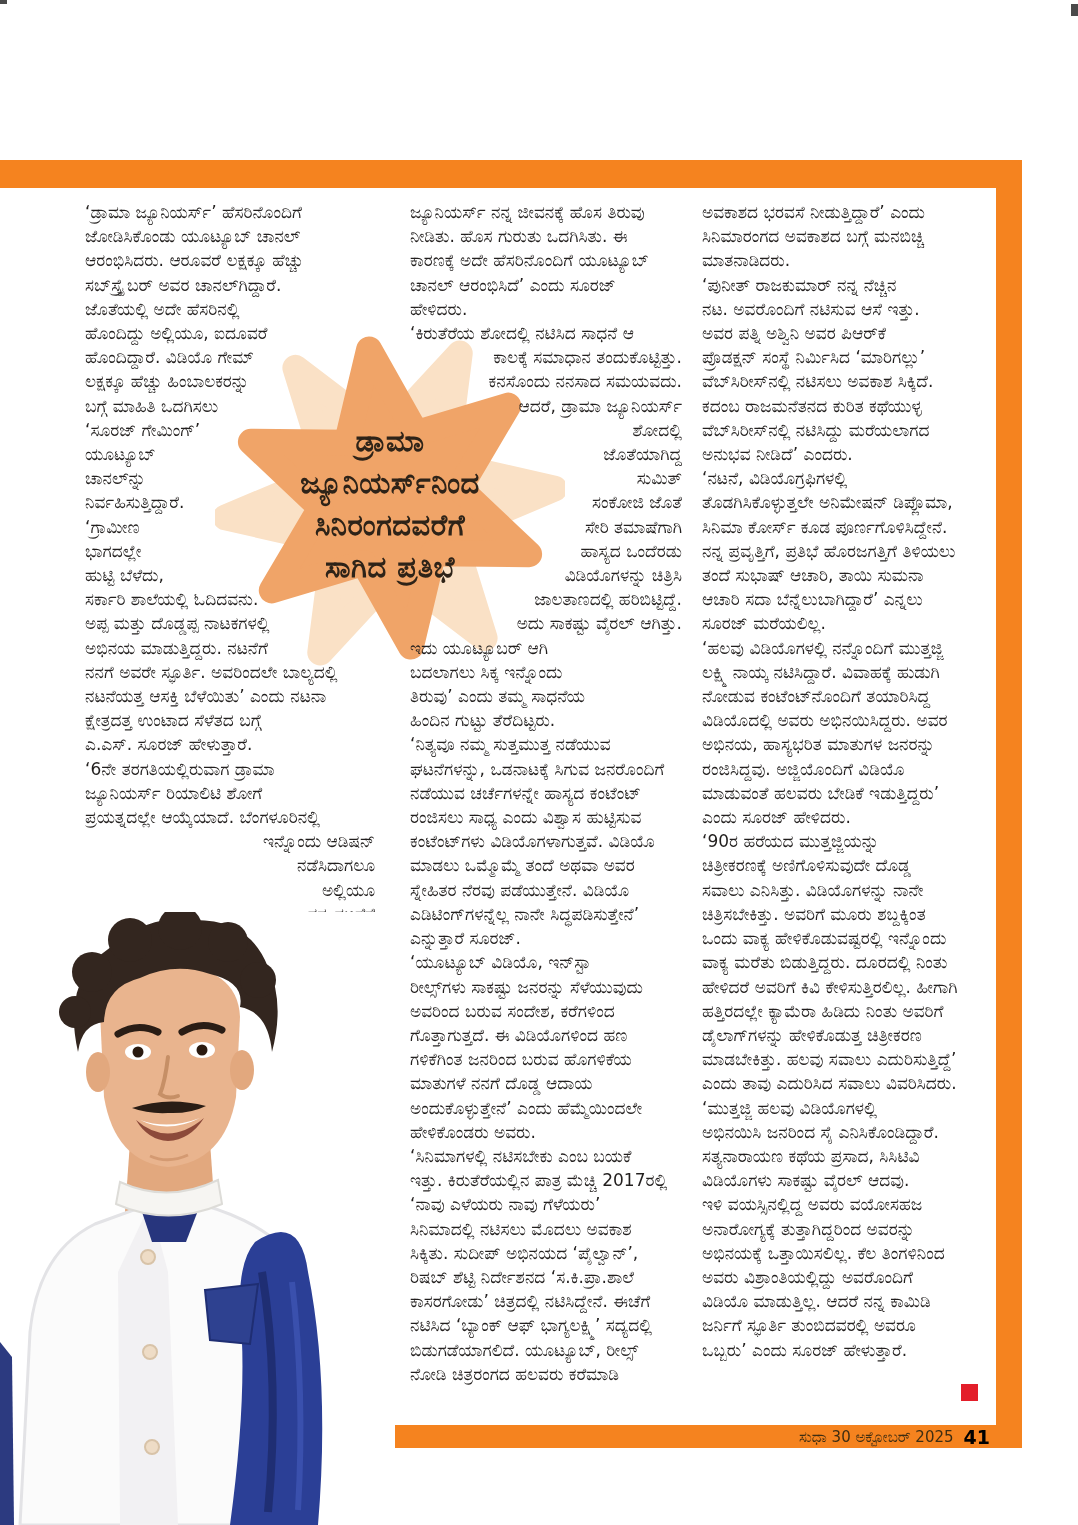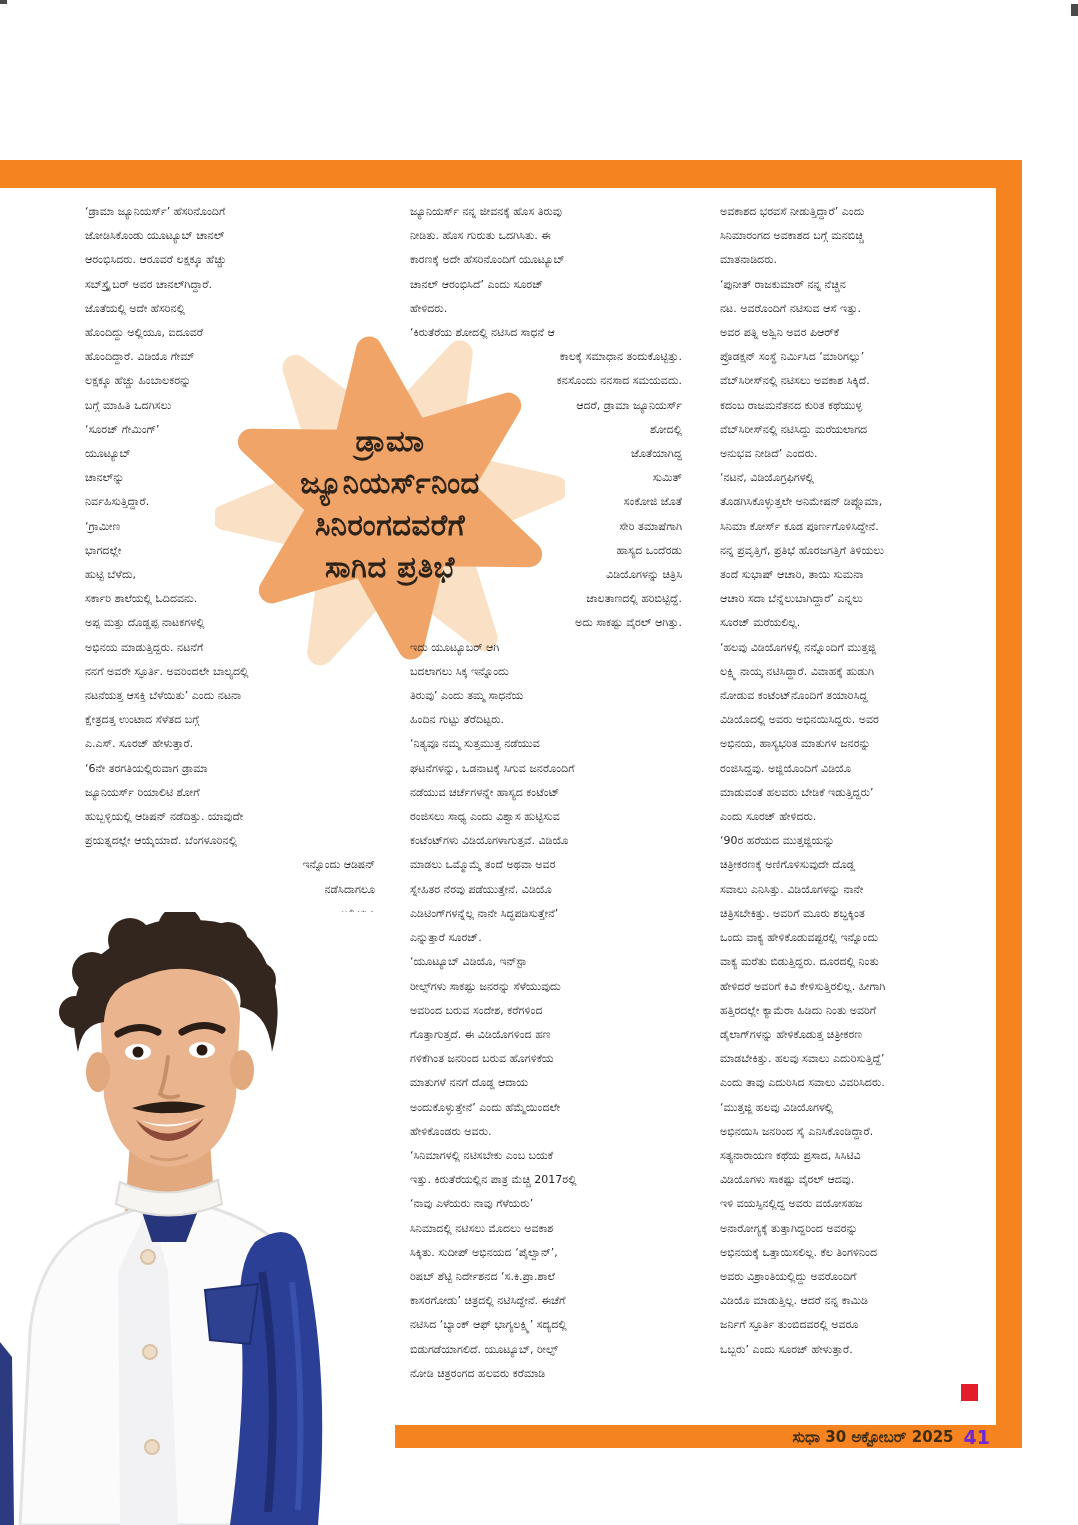--- a/index.html
+++ b/index.html
@@ -19,44 +19,44 @@
   }
   
   .bar{position:absolute;background:var(--frame-orange);}
   #bar-top{left:0;top:160px;width:1022px;height:28px;}
   #bar-right{left:996px;top:160px;width:26px;height:1288px;}
   #bar-bottom{left:0;top:1425px;width:1022px;height:23px;}
   .crop-mark{position:absolute;background:#4a4a4a;}
   #crop-tl{left:0;top:0;width:7px;height:4px;}
   #crop-tr{left:1071px;top:4px;width:7px;height:12px;}
   
-  .column{position:absolute;top:200px;font-size:11px;line-height:24.2px;}
+  .column{position:absolute;top:200px;font-size:17px;line-height:24.2px;}
   #column-1{left:85px;width:310px;}
   #column-2{left:410px;width:292px;}
-  #column-3{left:720px;width:290px;}
+  #column-3{left:702px;width:290px;}
   .seg{width:100%;}
   .seg-left{text-align:left;}
   .seg-right{text-align:right;padding-right:20px;box-sizing:border-box;}
   .line{white-space:nowrap;overflow:visible;}
   
   #star-wrap{position:absolute;left:215px;top:318px;width:350px;height:365px;z-index:2;}
   #headline{
     position:absolute;left:225px;top:420px;width:330px;z-index:3;
     text-align:center;font-weight:bold;font-size:29px;line-height:42px;
     color:var(--headline-ink);letter-spacing:.5px;
   }
   
   #photo{position:absolute;left:0;top:912px;width:395px;height:613px;z-index:4;}
   
   #footer-strip{
     position:absolute;left:560px;top:1425px;width:430px;height:23px;z-index:5;
     display:flex;align-items:center;justify-content:flex-end;gap:10px;
   }
-  #footer-issue{font-size:15px;font-weight:bold;color:var(--footer-ink);}
-  #footer-page{font-size:19px;font-weight:bold;color:#6d28d9;}
+  #footer-issue{font-size:15px;font-weight:normal;color:var(--footer-ink);}
+  #footer-page{font-size:19px;font-weight:bold;color:#000000;}
   #end-mark{position:absolute;left:961px;top:1384px;width:17px;height:17px;background:var(--end-mark);z-index:5;}
   
   .column{z-index:3;}
 </style>
 </head>
 <body>
 
 <div id="page">
 
   <div class="crop-mark" id="crop-tl"></div>
@@ -102,21 +102,20 @@
         <div class="line">ಹುಟ್ಟಿ ಬೆಳೆದು,</div>
         <div class="line">ಸರ್ಕಾರಿ ಶಾಲೆಯಲ್ಲಿ ಓದಿದವನು.</div>
         <div class="line">ಅಪ್ಪ ಮತ್ತು ದೊಡ್ಡಪ್ಪ ನಾಟಕಗಳಲ್ಲಿ</div>
         <div class="line">ಅಭಿನಯ ಮಾಡುತ್ತಿದ್ದರು. ನಟನೆಗೆ</div>
         <div class="line">ನನಗೆ ಅವರೇ ಸ್ಫೂರ್ತಿ. ಅವರಿಂದಲೇ ಬಾಲ್ಯದಲ್ಲಿ</div>
         <div class="line">ನಟನೆಯತ್ತ ಆಸಕ್ತಿ ಬೆಳೆಯಿತು’ ಎಂದು ನಟನಾ</div>
         <div class="line">ಕ್ಷೇತ್ರದತ್ತ ಉಂಟಾದ ಸೆಳೆತದ ಬಗ್ಗೆ</div>
         <div class="line">ಎ.ಎಸ್. ಸೂರಜ್ ಹೇಳುತ್ತಾರೆ.</div>
         <div class="line">‘6ನೇ ತರಗತಿಯಲ್ಲಿರುವಾಗ ಡ್ರಾಮಾ</div>
         <div class="line">ಜ್ಯೂನಿಯರ್ಸ್ ರಿಯಾಲಿಟಿ ಶೋಗೆ</div>
-        <div class="line">ಹುಬ್ಬಳ್ಳಿಯಲ್ಲಿ ಆಡಿಷನ್ ನಡೆದಿತ್ತು. ಯಾವುದೇ</div>
         <div class="line">ಪ್ರಯತ್ನದಲ್ಲೇ ಆಯ್ಕೆಯಾದೆ. ಬೆಂಗಳೂರಿನಲ್ಲಿ</div>
       </div>
       <div class="seg seg-right">
         <div class="line">ಇನ್ನೊಂದು ಆಡಿಷನ್</div>
         <div class="line">ನಡೆಸಿದಾಗಲೂ</div>
         <div class="line">ಅಲ್ಲಿಯೂ</div>
         <div class="line">ನನ್ನ ನಟನೆಗೆ</div>
         <div class="line">ಸೈ ಎಂದರು.</div>
         <div class="line">ಶೋಗೆ</div>
         <div class="line">ಆಯ್ಕೆಯಾದ</div>

